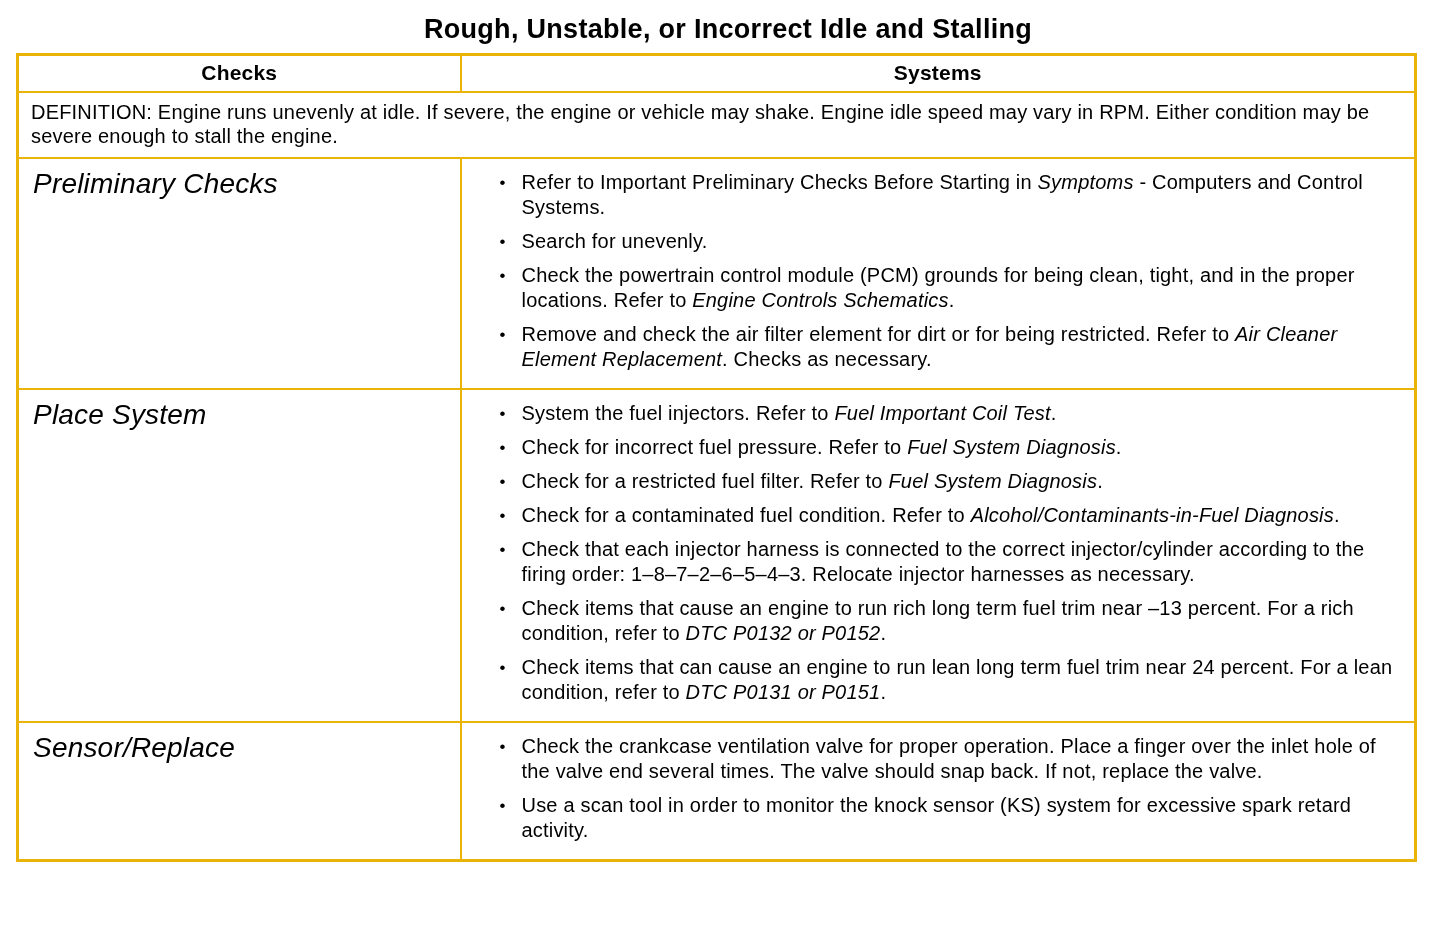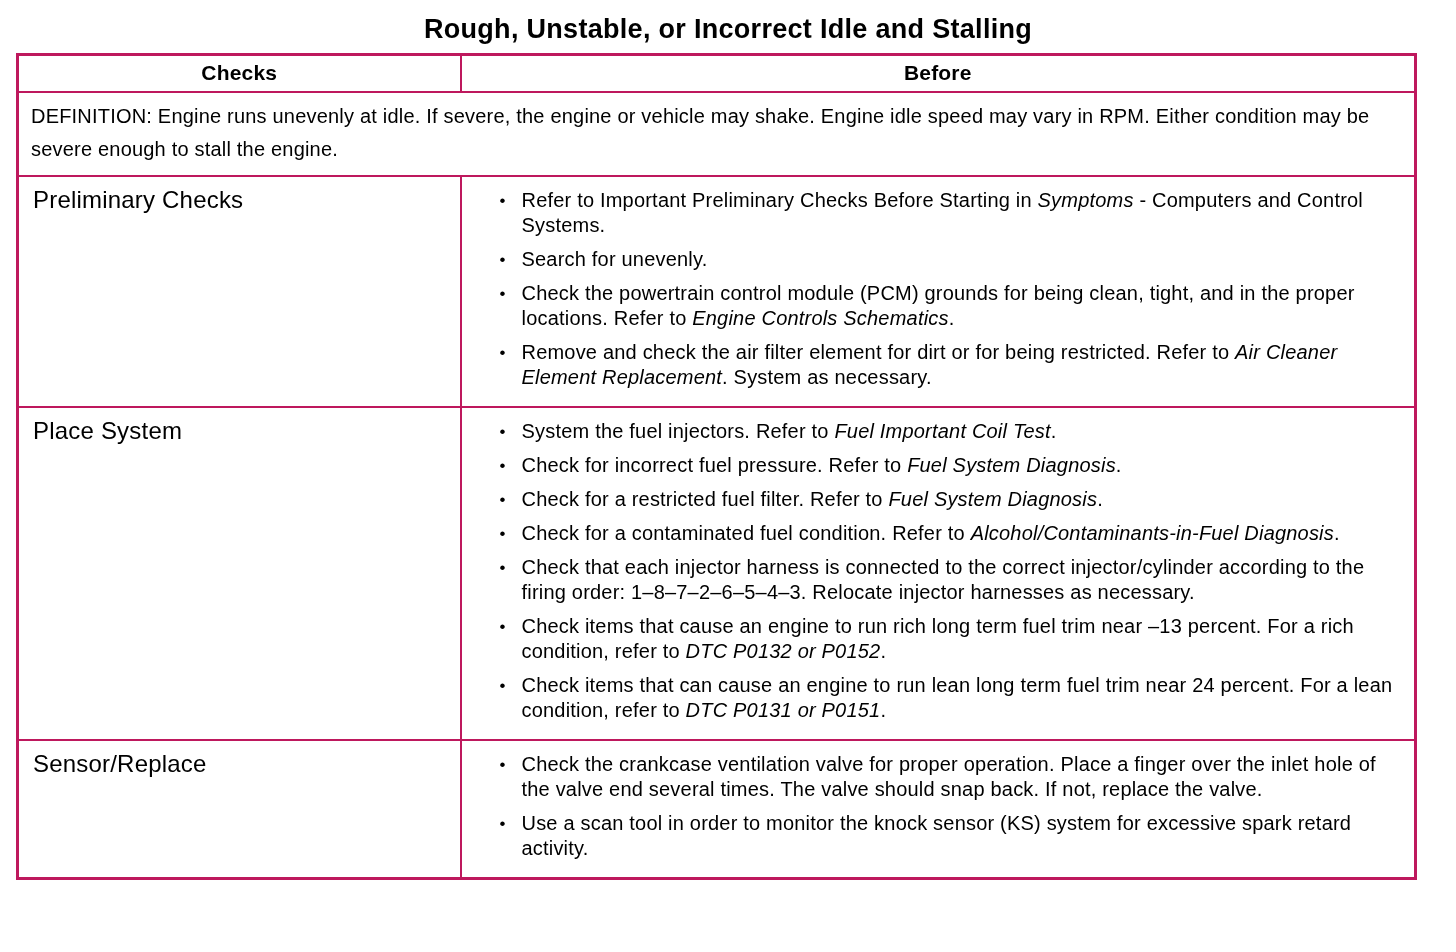--- a/index.html
+++ b/index.html
@@ -23,45 +23,46 @@
     font-weight: bold;
     letter-spacing: 0.3px;
     margin: 2px 0 8px 0;
   }
   table.diag {
     border-collapse: collapse;
     width: 1398px;
     table-layout: fixed;
   }
   table.diag, table.diag th, table.diag td {
-    border: 2px solid #be185d;
+    border: 2px solid #eab308;
   }
   table.diag {
     border-width: 3px;
   }
   col.col-checks { width: 443px; }
   col.col-action { width: 955px; }
   th.hdr {
     font-size: 21px;
     font-weight: bold;
     text-align: center;
     padding: 5px 4px 6px 4px;
     letter-spacing: 0.2px;
   }
   td.definition-cell {
     font-size: 20px;
-    line-height: 33px;
+    line-height: 24px;
     padding: 7px 12px 9px 12px;
     letter-spacing: 0.2px;
   }
   td.check-cell {
     vertical-align: top;
-    font-size: 24px;
+    font-size: 28px;
     padding: 9px 10px 16px 14px;
     letter-spacing: 0.2px;
+    font-style: italic;
   }
   td.action-cell {
     vertical-align: top;
     padding: 5px 12px 7px 38px;
   }
   ul.action-list {
     list-style: none;
     margin: 0;
     padding: 0;
   }
@@ -92,21 +93,21 @@
 <div class="page">
   <div class="doc-title">Rough, Unstable, or Incorrect Idle and Stalling</div>
   <table class="diag">
     <colgroup>
       <col class="col-checks">
       <col class="col-action">
     </colgroup>
     <thead>
       <tr>
         <th class="hdr">Checks</th>
-        <th class="hdr">Before</th>
+        <th class="hdr">Systems</th>
       </tr>
     </thead>
     <tbody>
       <tr>
         <td class="definition-cell" colspan="2">DEFINITION: Engine runs unevenly at idle. If severe, the engine or vehicle may shake. Engine idle speed may vary in RPM. Either condition may be severe enough to stall the engine.</td>
       </tr>
     <tr>
           <td class="check-cell">Preliminary Checks</td>
           <td class="action-cell">
             <ul class="action-list">
@@ -117,21 +118,21 @@
               <li>
                 <span class="bullet">•</span>
                 <span class="action-text"><span>Search for unevenly.</span></span>
               </li>
               <li>
                 <span class="bullet">•</span>
                 <span class="action-text"><span>Check the powertrain control module (PCM) grounds for being clean, tight, and in the proper locations. Refer to </span><em>Engine Controls Schematics</em><span>.</span></span>
               </li>
               <li>
                 <span class="bullet">•</span>
-                <span class="action-text"><span>Remove and check the air filter element for dirt or for being restricted. Refer to </span><em>Air Cleaner Element Replacement</em><span>. System as necessary.</span></span>
+                <span class="action-text"><span>Remove and check the air filter element for dirt or for being restricted. Refer to </span><em>Air Cleaner Element Replacement</em><span>. Checks as necessary.</span></span>
               </li>
             </ul>
           </td>
         </tr>
         <tr>
           <td class="check-cell">Place System</td>
           <td class="action-cell">
             <ul class="action-list">
               <li>
                 <span class="bullet">•</span>

